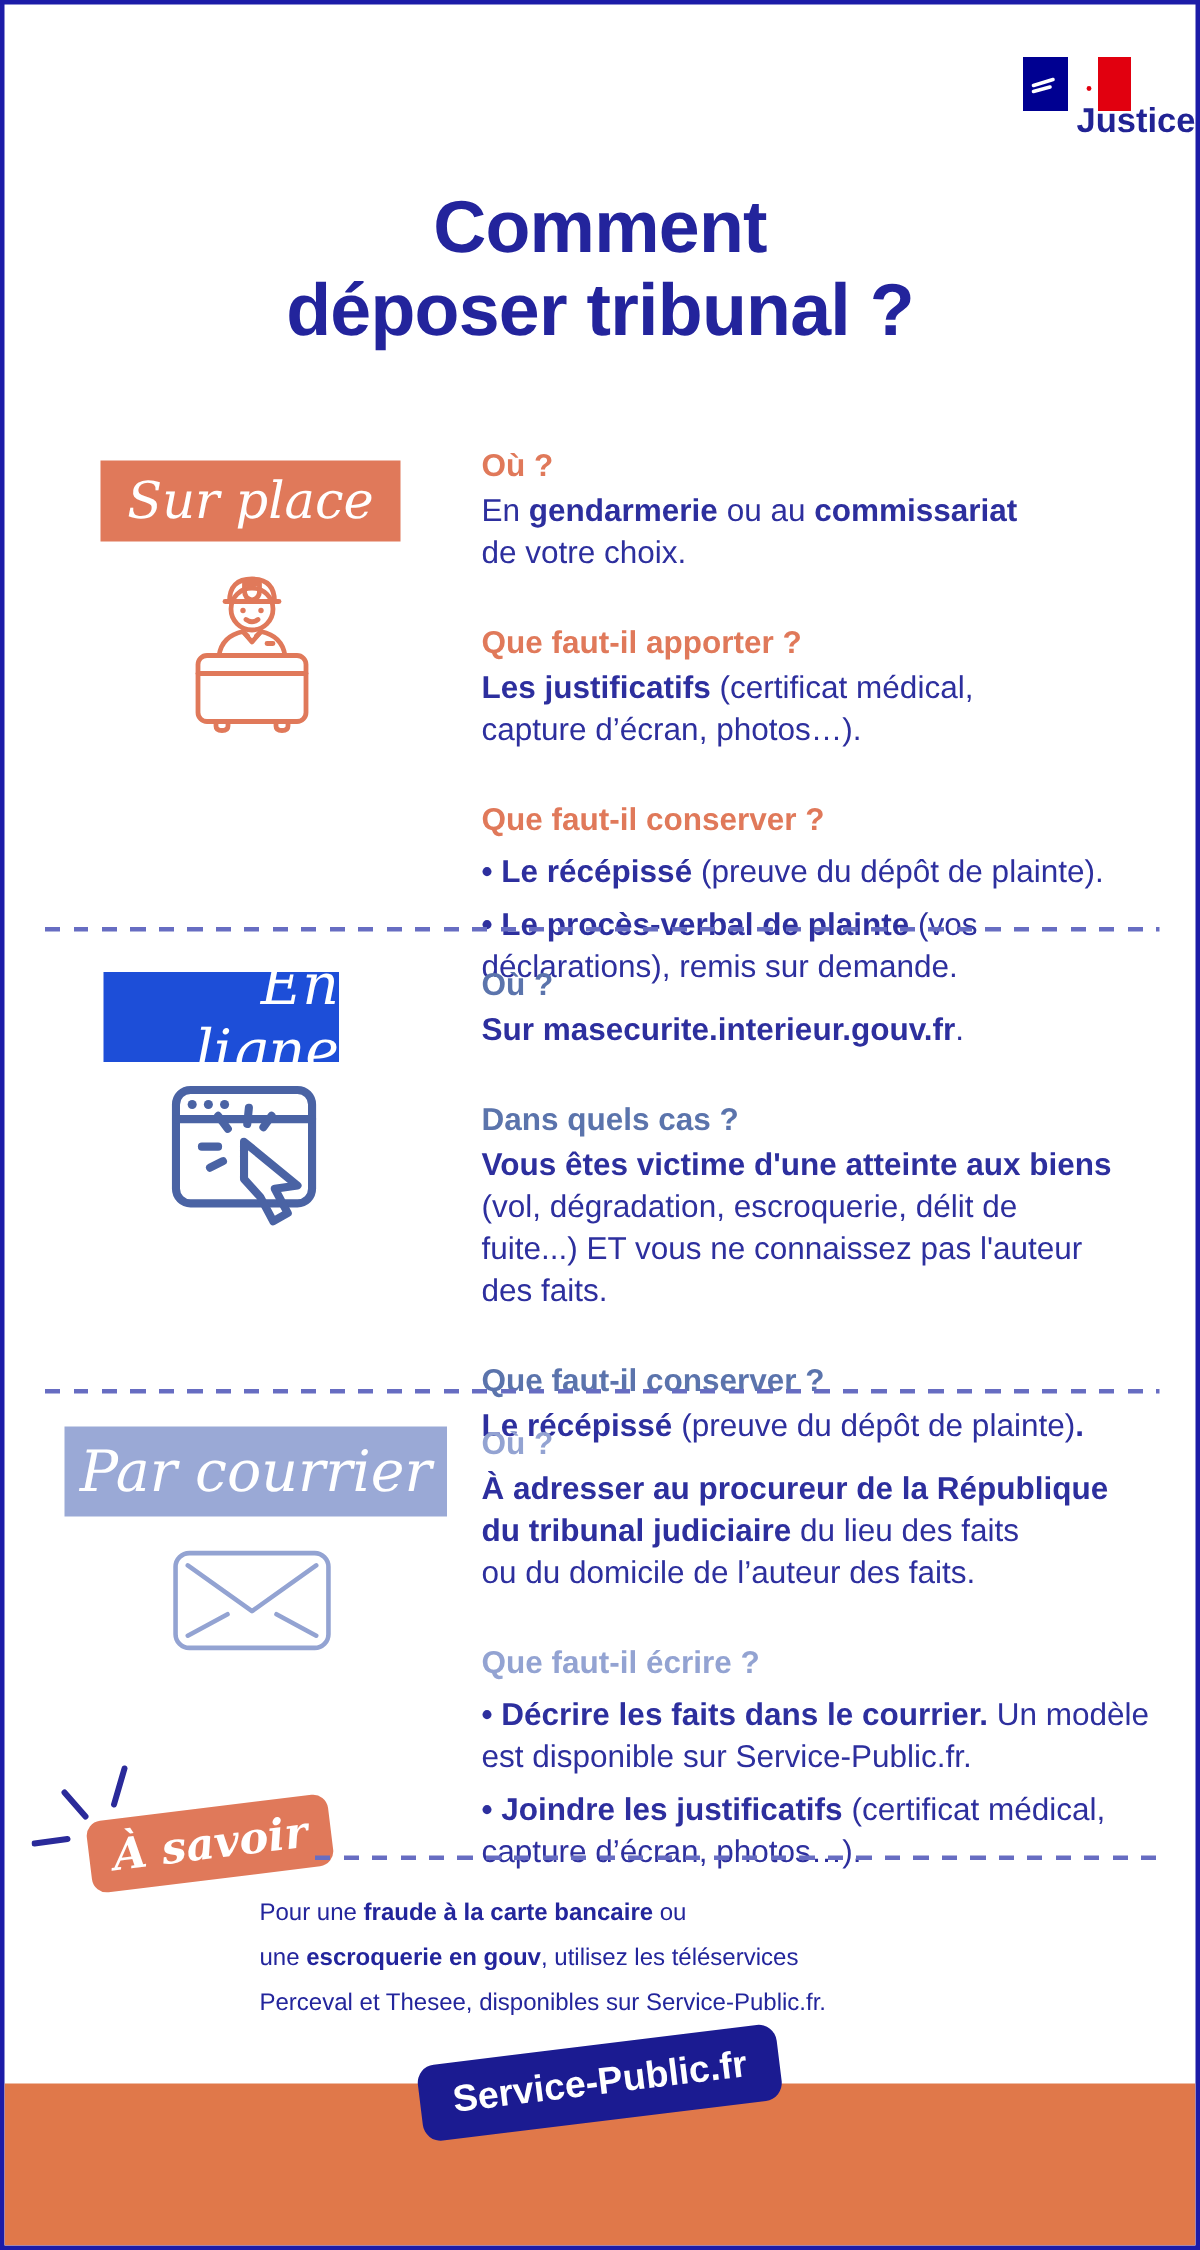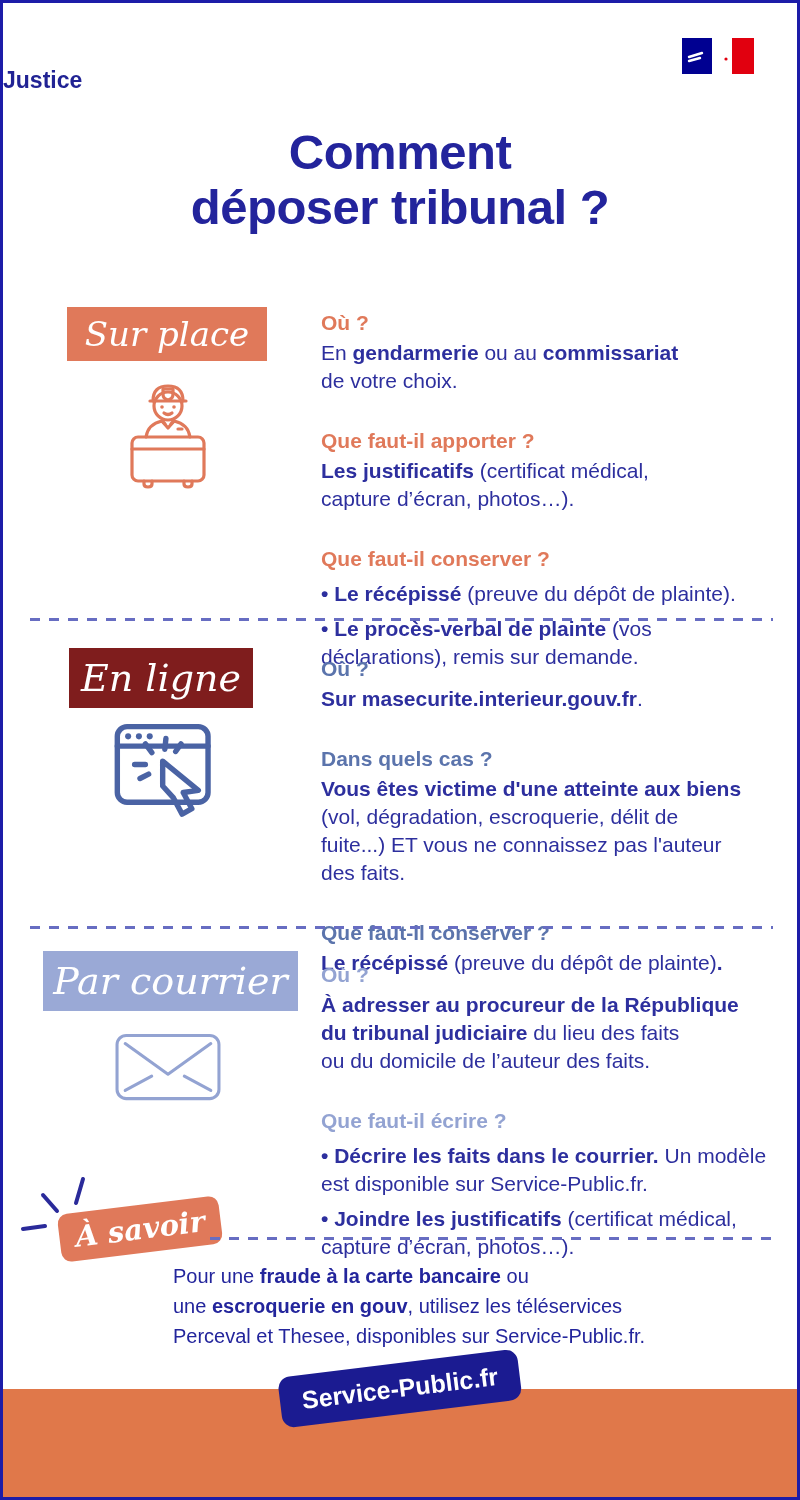--- a/index.html
+++ b/index.html
@@ -10,47 +10,47 @@
     border:3px solid #1c1ca8;
     background:#ffffff;
     overflow:hidden;
     font-family:"Liberation Sans", sans-serif;
     color:#2d2f9e;
   }
   
   .logo{position:absolute;top:35px;right:43px;width:72px;height:36px;}
   .brand-cat{
     position:absolute;top:64px;left:0;width:100%;
-    text-align:left;font-size:23px;font-weight:bold;color:#212394;
+    text-align:right;font-size:23px;font-weight:bold;color:#212394;
   }
   .title{
     position:absolute;top:122px;left:0;width:100%;
     text-align:center;font-size:49px;font-weight:bold;color:#23249c;
     line-height:55px;letter-spacing:-0.5px;
   }
   
   .badge{
     position:absolute;display:flex;align-items:center;justify-content:center;
     color:#fff;font-family:"DejaVu Serif","Liberation Serif",serif;
     font-style:italic;font-weight:normal;text-align:right;
   }
   .badge.s1{left:64px;top:304px;width:200px;height:54px;background:#e0795a;font-size:34px;}
-  .badge.s2{left:66px;top:645px;width:184px;height:60px;background:#7f1d1d;font-size:38px;}
+  .badge.s2{left:66px;top:645px;width:157px;height:60px;background:#1d4ed8;font-size:38px;}
   .badge.s3{left:40px;top:948px;width:255px;height:60px;background:#9aa9d6;font-size:38px;}
   
   .icon{position:absolute;}
   .icon.officer{left:115px;top:375px;}
   .icon.browser{left:110px;top:715px;}
   .icon.envelope{left:112px;top:1030px;}
   
   .col{position:absolute;left:318px;width:472px;font-size:21px;line-height:28px;}
   .col.c1{top:294px;}
   .col.c2{top:640px;}
   .col.c3{top:946px;}
-  .block{margin-top:12px;}
+  .block{margin-top:0;}
   .block + .block{margin-top:32px;}
   .h{font-weight:bold;margin-bottom:2px;}
   .sec1 .h{color:#e0795a;}
   .sec2 .h{color:#5b74ac;}
   .sec3 .h{color:#93a3d2;}
   .body div{white-space:nowrap;}
   .body .bullet{margin-top:7px;}
   .b{font-weight:bold;text-align:center;}
   
   .dash{
@@ -64,21 +64,21 @@
   .note-badge{
     position:absolute;left:56px;top:1202px;
     background:#e0795a;color:#fff;border-radius:10px;
     font-family:"DejaVu Serif","Liberation Serif",serif;font-style:italic;font-weight:bold;
     font-size:29px;padding:7px 16px;
     transform:rotate(-7deg);
   }
   .sparkles{position:absolute;left:18px;top:1172px;}
   .note-text{
     position:absolute;left:170px;top:1258px;
-    font-size:20px;line-height:30px;color:#23259c;
+    font-size:16px;line-height:30px;color:#23259c;
   }
   .note-text div{white-space:nowrap;}
   
   .footer-band{
     position:absolute;left:0;right:0;top:1386px;height:108px;
     background:#e0784a;
   }
   .footer-badge{
     position:absolute;left:50%;top:1360px;
     transform:translateX(-50%) rotate(-7deg);

